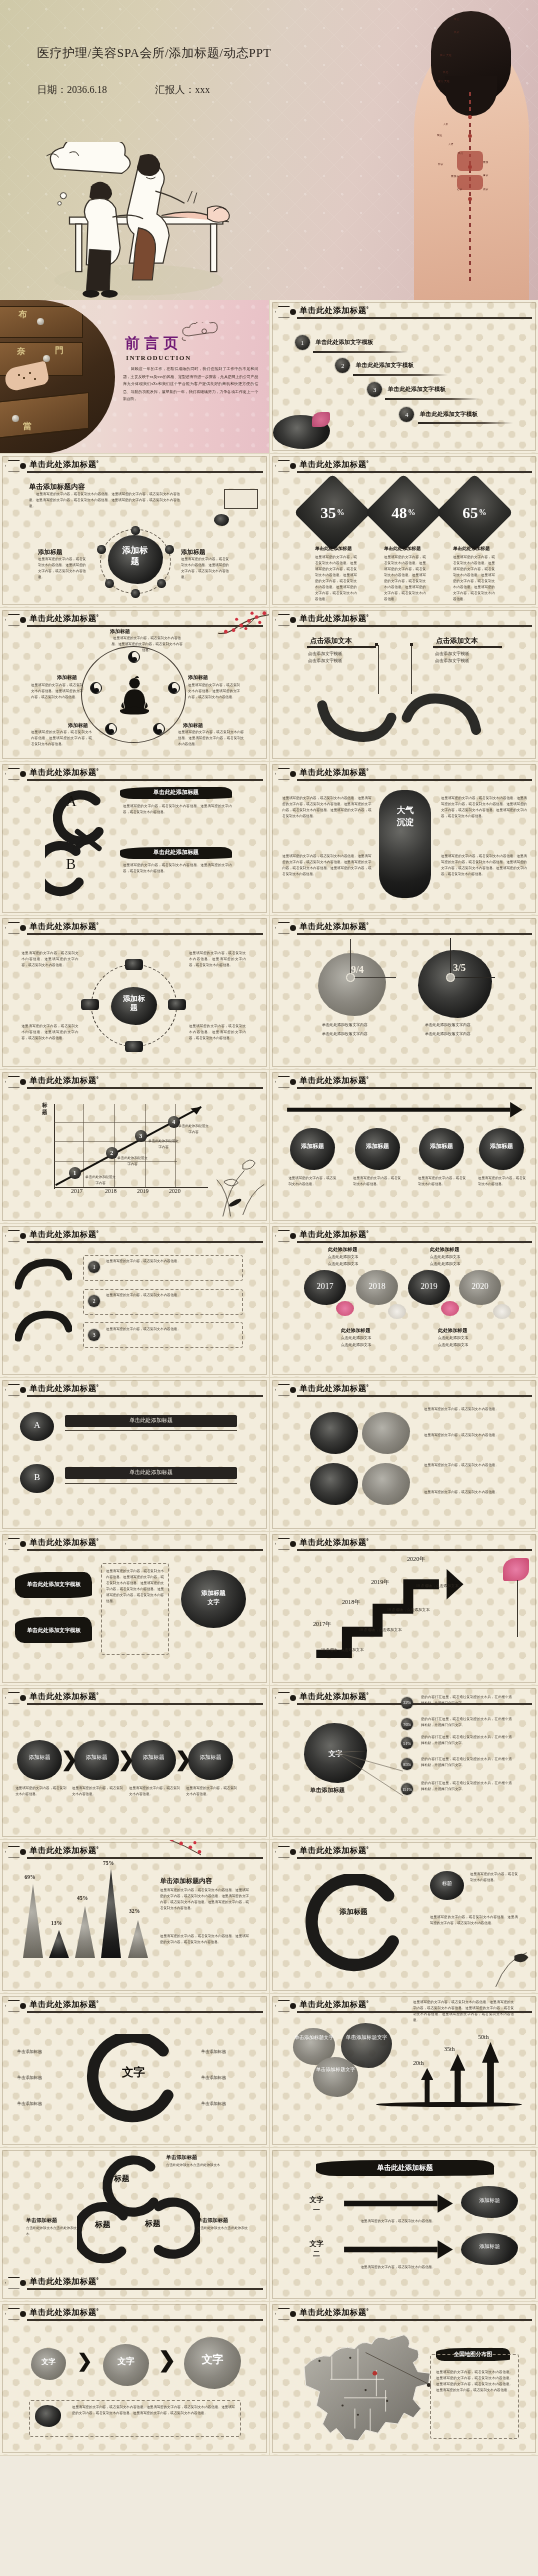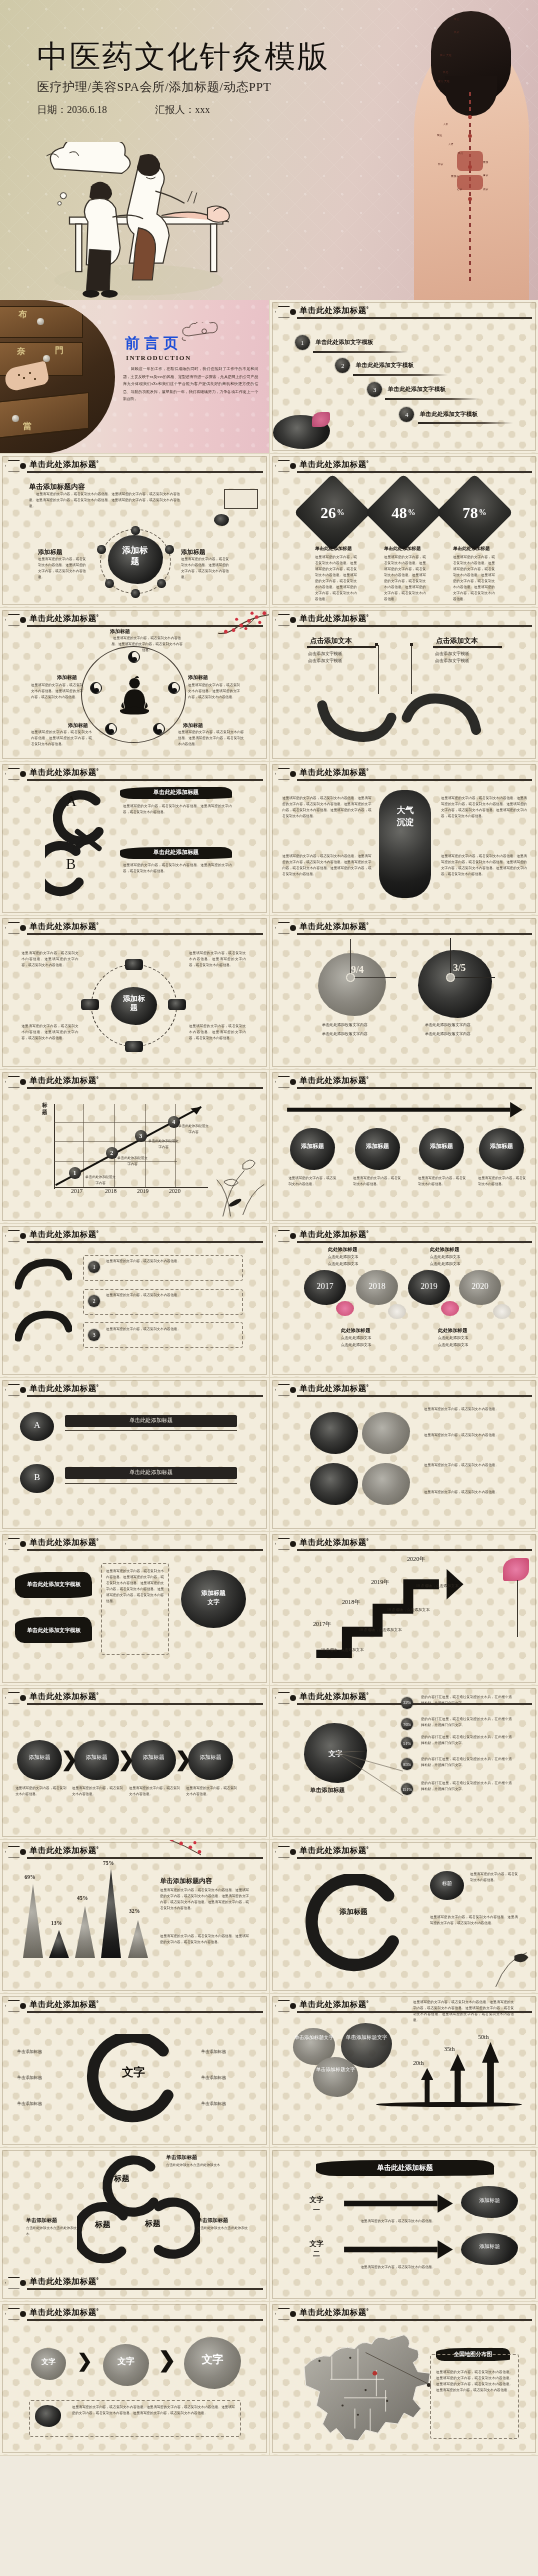--- a/index.html
+++ b/index.html
@@ -16,21 +16,21 @@
     background-image:
       radial-gradient(circle at 9.2px 9.2px, rgba(255,255,255,.75) 1.2px, transparent 1.5px),
       radial-gradient(circle at 28px 28px, rgba(255,255,255,.75) 1.2px, transparent 1.5px),
       repeating-linear-gradient(45deg, rgba(255,255,255,.20) 0 0.8px, transparent 0.8px 18.4px),
       repeating-linear-gradient(-45deg, rgba(255,255,255,.20) 0 0.8px, transparent 0.8px 18.4px);
     background-size:37px 37px,37px 37px,auto,auto; }
   .cover-txt { position:absolute; left:37px; top:40px; z-index:5; }
   .c-title { font-size:31px; letter-spacing:1.5px; color:#16120e; line-height:1.1;
     font-family:"Liberation Serif", serif; text-shadow:0 0.8px 0 rgba(255,255,255,.3); }
   .c-sub { font-size:12.3px; color:#2b2520; margin-top:4.6px; letter-spacing:0.4px; }
-  .c-meta { display:flex; gap:48px; margin-top:7px; font-size:10px; color:#2b2520; }
+  .c-meta { display:flex; gap:48px; margin-top:21px; font-size:10px; color:#2b2520; }
 
   
   .model { position:absolute; right:0; top:0; width:135px; height:300px; overflow:hidden; }
   .skin { position:absolute; left:10.8px; top:40px; width:115px; height:260px;
     background:linear-gradient(170deg,#f0cfb9 0%,#e8bfa6 40%,#dba88e 100%);
     border-radius:55px 55px 0 0/92px 92px 0 0; }
   .hair { position:absolute; left:28px; top:10.8px; width:80px; height:91px;
     background:linear-gradient(160deg,#2d211c,#120c0a); border-radius:40px 40px 40% 40%; }
   .hair:after{content:"";position:absolute;left:14px;top:65px;width:52px;height:40px;
     background:#1b1310;border-radius:0 0 31px 31px;}
@@ -85,21 +85,21 @@
   .herb { position:absolute; left:0; top:0; width:115px; height:154px; overflow:hidden;
     border-radius:0 77px 77px 0/0 77px 77px 0; }
   .herb-bg { position:absolute; inset:0; background:linear-gradient(150deg,#6b4a2c,#3e2a18 55%,#2a1c10); }
   .drawer { position:absolute; background:linear-gradient(160deg,#8a6138,#5e3f22); border:0.8px solid #33220f; }
   .knob { position:absolute; width:7px; height:7px; border-radius:50%;
     background:radial-gradient(circle at 35% 30%,#efe9dd,#8e8a80); }
   .hchar { position:absolute; color:#d8c489; font-size:8.5px; font-weight:bold; }
   .palm { position:absolute; left:4.6px; top:65px; width:43px; height:23px;
     background:#e6c2a4; border-radius:23px 6.1px 14px 20px; transform:rotate(-12deg); }
   .seed{position:absolute;width:1.5px;height:1.5px;border-radius:50%;background:#4a3318;}
-  .i-title { position:absolute; left:125px; top:34px; font-size:14.6px; color:#1d4ed8;
+  .i-title { position:absolute; left:125px; top:34px; font-size:14.6px; color:#701a75;
     letter-spacing:4.6px; font-weight:bold;text-align:center; }
   .i-en { position:absolute; left:126px; top:54px; font-size:6.5px; color:#2b2119; letter-spacing:1.1px; font-weight:bold;}
   .i-body { position:absolute; left:123px; top:66px; right:10.8px; font-size:3.8px; color:#3a2c24;
     line-height:2.0; text-indent:7.7px; text-align:justify; }
   .cloud { position:absolute; right:40px; top:21.5px; width:48px; height:20px; }
 
   
   .toc-row { position:absolute; display:flex; align-items:center; gap:5.4px; }
   .toc-num { width:15.4px; height:15.4px; border-radius:50%;
     background:radial-gradient(circle at 38% 32%,#6d6b65,#2b2a27 65%,#171716);
@@ -175,21 +175,20 @@
       <path d="M150 112q24 4 22 30l-4 38h-26l4-44z" fill="#7a4a31" stroke="#3a342c" stroke-width="1.4"></path>
       <path d="M88 58q12-12 24 0 8 10-2 18-14 6-24-4z" fill="#2a231d"></path>
       <path d="M86 76q24-8 34 10l6 52q-2 22-22 24l-22-2 2-56q-10-14 2-28z" fill="#fdfbf4" stroke="#3a342c" stroke-width="1.6"></path>
       <path d="M86 140l-4 54h30l2-52z" fill="#2a231d" stroke="#23201a" stroke-width="1"></path>
       <ellipse cx="88" cy="198" rx="11" ry="5" fill="#1c1916"></ellipse>
       <ellipse cx="112" cy="198" rx="11" ry="5" fill="#1c1916"></ellipse>
       <path d="M116 98q24-6 40 2" stroke="#3a342c" stroke-width="1.5" fill="none"></path>
     </svg>
 
     <div class="cover-txt">
-      <div class="c-title">中医药文化针灸模版</div>
       <div class="c-sub">医疗护理/美容SPA会所/添加标题/动态PPT</div>
       <div class="c-meta">
         <span>日期：2036.6.18</span>
         <span>汇报人：xxx</span>
       </div>
     </div>
 
     <div class="model">
       <div class="skin"></div>
       <div class="hair"></div>
@@ -318,35 +317,35 @@
         <div class="frame"></div>
       <div class="shead">
           <div class="hex"></div>
           <div class="hdot"></div>
         <div class="htitle"><span>单击此处添加标题</span><span class="hsup">0</span></div>
           <div class="hrule"></div>
         </div>
       <div style="position:absolute;left:35px;top:31px">
         <div class="dia"></div>
         <div class="dia-t">
-            <span>26</span>
+            <span>35</span>
             <small>%</small>
           </div>
       </div>
       <div style="position:absolute;left:106px;top:31px">
         <div class="dia"></div>
         <div class="dia-t">
             <span>48</span>
             <small>%</small>
           </div>
       </div>
       <div style="position:absolute;left:177px;top:31px">
         <div class="dia"></div>
         <div class="dia-t">
-            <span>78</span>
+            <span>65</span>
             <small>%</small>
           </div>
       </div>
       <div class="t-h" style="position:absolute;left:45px;top:92px;font-size:4.6px">单击此处添加标题</div>
       <div class="t-b" style="position:absolute;left:45px;top:101px;width:42px">这里填写您的文字内容，或者复制文本内容信息。这里填写您的文字内容，或者复制文本内容信息。这里填写您的文字内容，或者复制文本内容信息。这里填写您的文字内容，或者复制文本内容信息。</div>
       <div class="t-h" style="position:absolute;left:114px;top:92px;font-size:4.6px">单击此处添加标题</div>
       <div class="t-b" style="position:absolute;left:114px;top:101px;width:42px">这里填写您的文字内容，或者复制文本内容信息。这里填写您的文字内容，或者复制文本内容信息。这里填写您的文字内容，或者复制文本内容信息。这里填写您的文字内容，或者复制文本内容信息。</div>
       <div class="t-h" style="position:absolute;left:183px;top:92px;font-size:4.6px">单击此处添加标题</div>
       <div class="t-b" style="position:absolute;left:183px;top:101px;width:42px">这里填写您的文字内容，或者复制文本内容信息。这里填写您的文字内容，或者复制文本内容信息。这里填写您的文字内容，或者复制文本内容信息。这里填写您的文字内容，或者复制文本内容信息。</div>
     </div>

